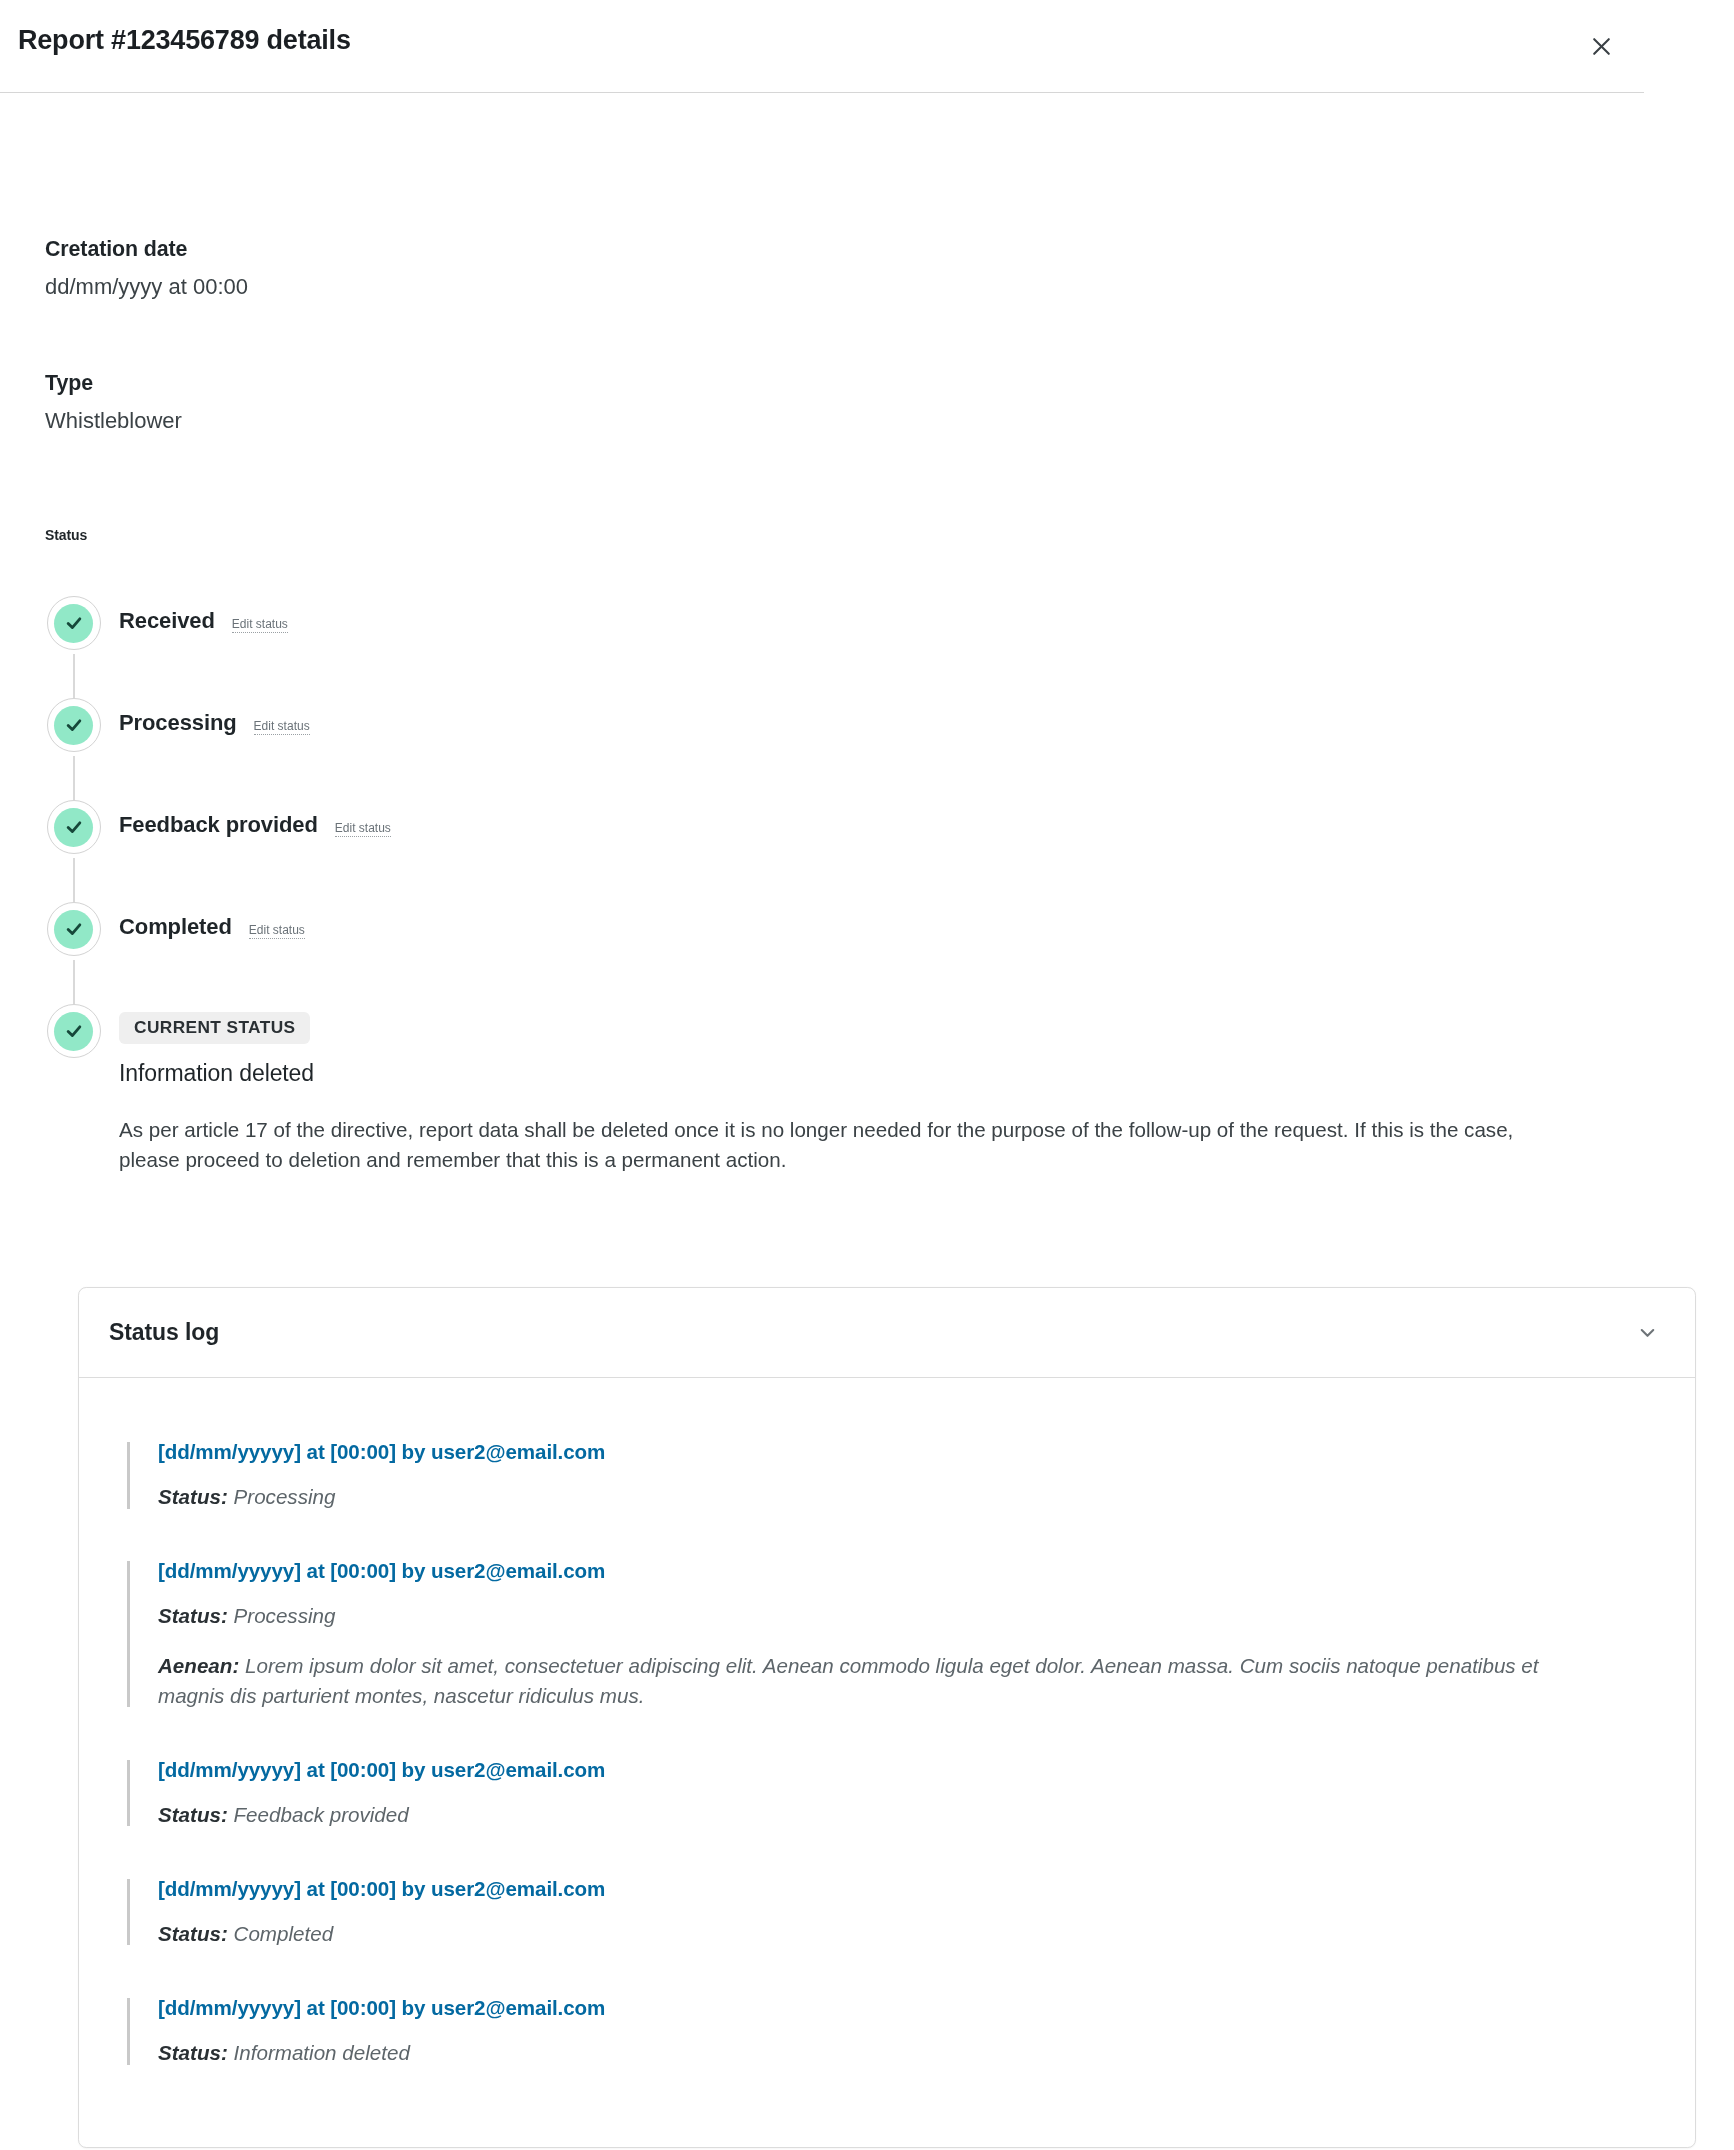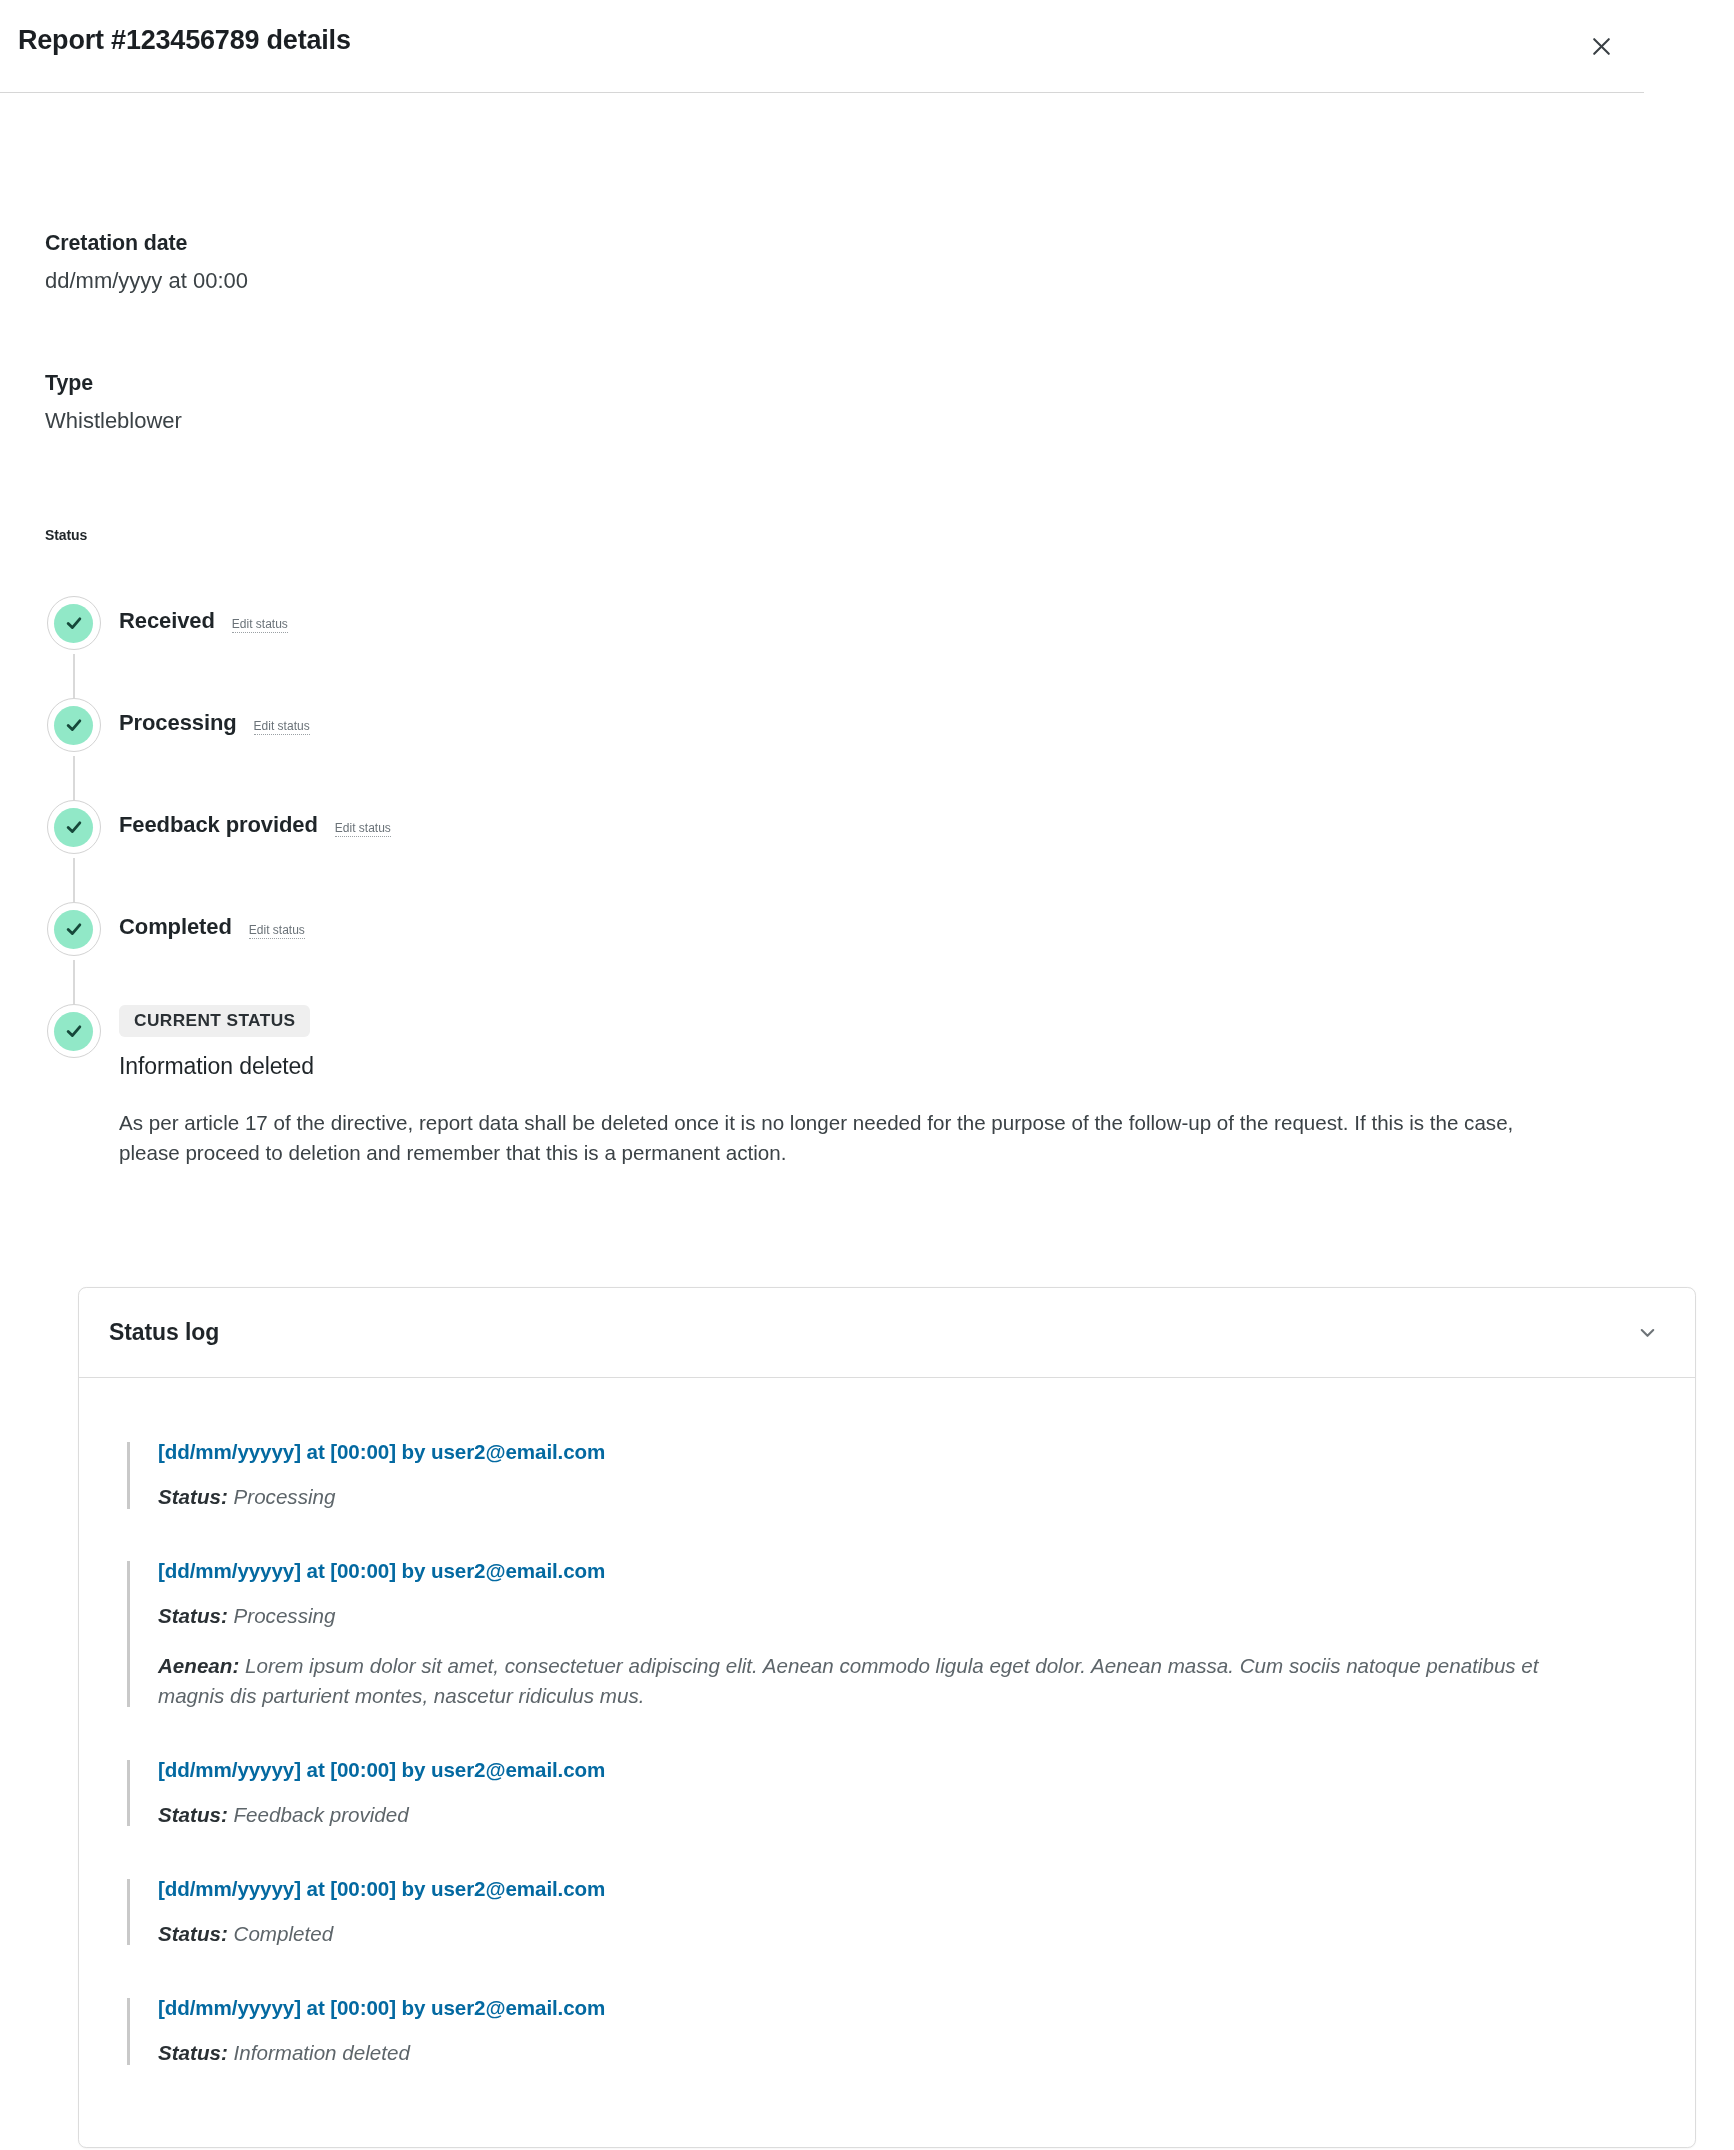--- a/index.html
+++ b/index.html
@@ -61,21 +61,21 @@
     line-height: 1.2;
   }
   .field-value {
     font-size: 22px;
     font-weight: 400;
     color: #3b4246;
     line-height: 1.3;
     margin-top: 10px;
   }
 
-  .block-creation { top: 138px; }
+  .block-creation { top: 144px; }
   .block-type { top: 278px; }
 
   .section-label {
     position: absolute;
     left: 45px;
     top: 434px;
     font-size: 14px;
     font-weight: 700;
     color: #1f2529;
     letter-spacing: -0.1px;
@@ -157,21 +157,21 @@
   .cs-badge {
     display: inline-block;
     background: #efefef;
     border-radius: 5.8px;
     padding: 7.4px 15px 7.4px 15px;
     font-size: 17.3px;
     font-weight: 700;
     letter-spacing: 0.4px;
     color: #2a3034;
     line-height: 1;
-    margin-top: 1px;
+    margin-top: 8px;
   }
   .cs-title {
     font-size: 23px;
     font-weight: 400;
     color: #1f2529;
     margin-top: 16.4px;
     letter-spacing: -0.1px;
   }
   .cs-desc {
     font-size: 20.6px;

